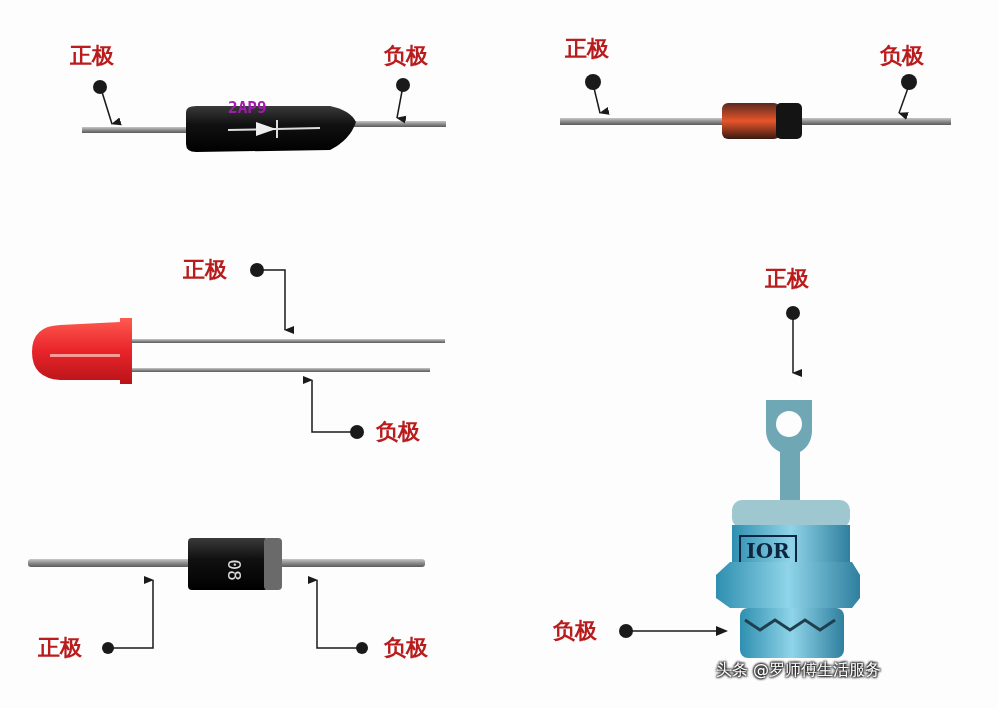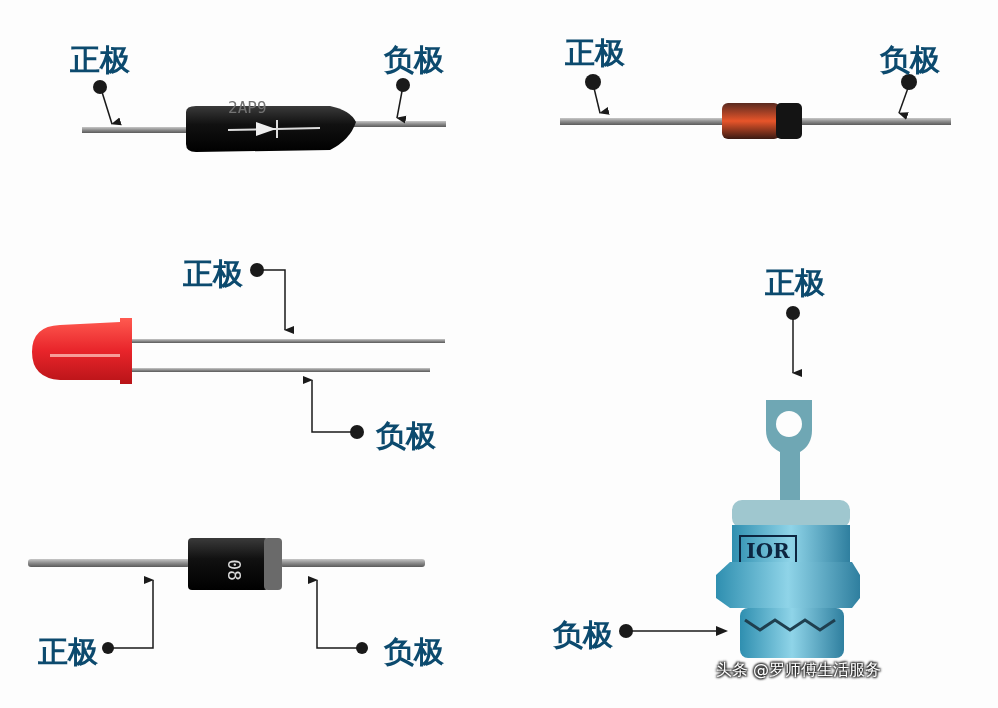--- a/index.html
+++ b/index.html
@@ -2,30 +2,30 @@
 <html><head>
 <meta charset="utf-8">
 <style>
   html, body { margin: 0; padding: 0; }
   body {
     width: 998px; height: 708px; position: relative; overflow: hidden;
     background: #fdfdfd;
     font-family: "DejaVu Sans", "Liberation Sans", sans-serif;
   }
   .label {
-    position: absolute; font-weight: bold; font-size: 30px; color: #0c4a6e;
+    position: absolute; font-weight: bold; font-size: 22px; color: #b91c1c;
     letter-spacing: 0px; line-height: 1;
   }
   svg.scene { position: absolute; left: 0; top: 0; }
   .watermark {
     position: absolute; left: 716px; top: 660px; font-size: 16px; color: #ffffff;
     text-shadow: 1px 1px 2px #222, -1px -1px 2px #222, 1px -1px 2px #222, -1px 1px 2px #222;
     letter-spacing: 0px;
   }
-  .body-text { position: absolute; color: #737373; font-family: "DejaVu Sans Mono", monospace; }
+  .body-text { position: absolute; color: #a21caf; font-family: "DejaVu Sans Mono", monospace; font-weight: bold; }
 </style>
 </head>
 <body>
 
 <svg class="scene" width="998" height="708" viewBox="0 0 998 708">
   <defs>
     <marker id="arr" markerWidth="10" markerHeight="10" refX="5" refY="9" orient="auto" markerUnits="userSpaceOnUse">
       <path d="M1,0 L9,0 L5,10 Z" fill="#1a1a1a"></path>
     </marker>
     <linearGradient id="leadg" x1="0" y1="0" x2="0" y2="1">

